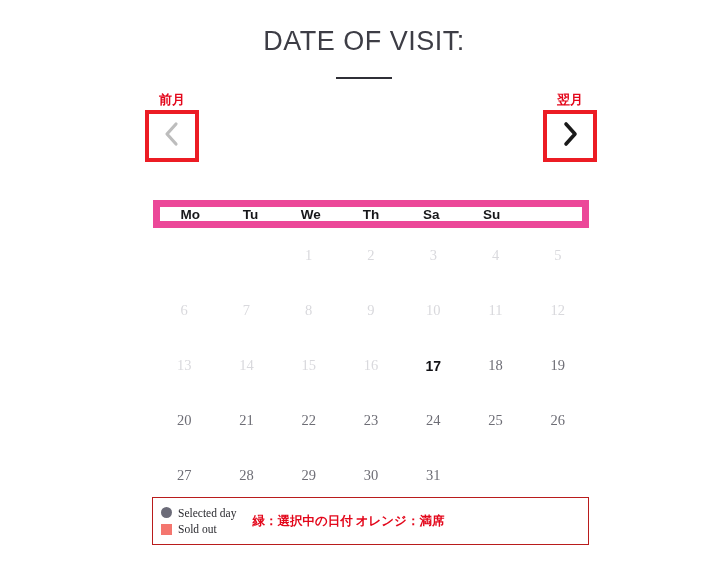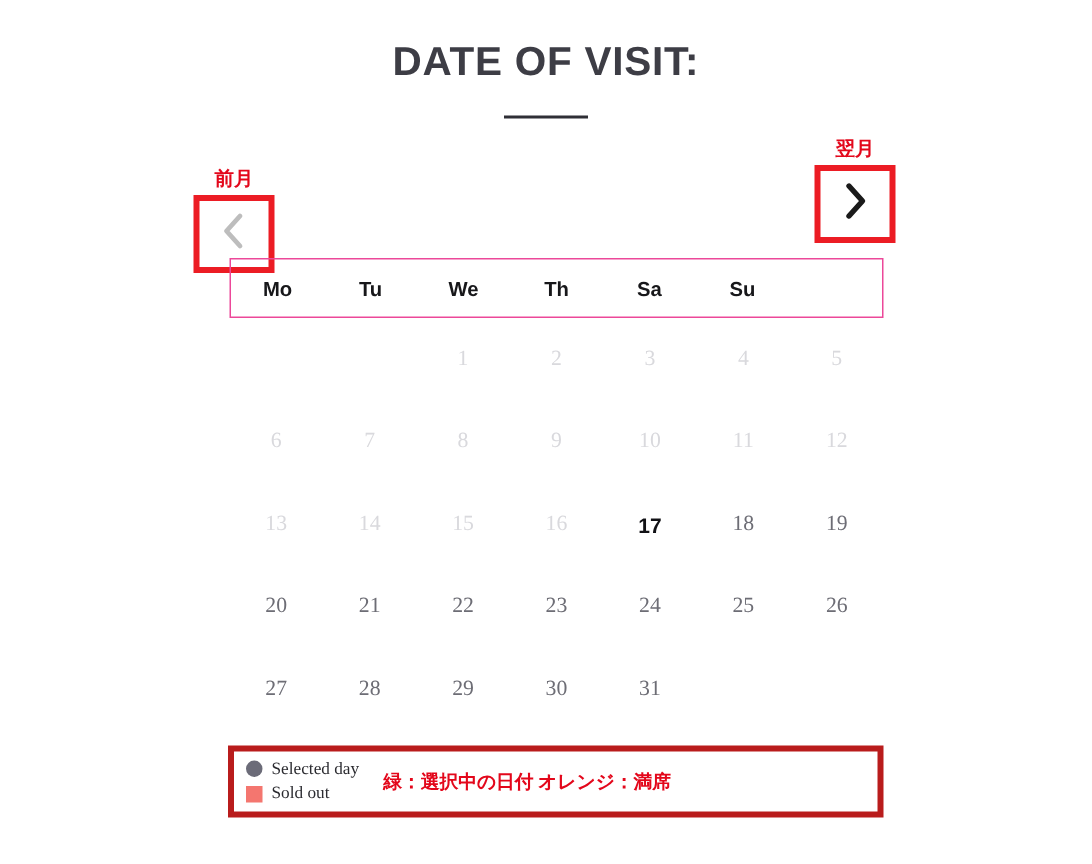--- a/index.html
+++ b/index.html
@@ -13,21 +13,21 @@
     font-family: "Liberation Sans", "DejaVu Sans", sans-serif;
     color: #3b3b42;
     overflow: hidden;
     position: relative;
   }
 
   
   .page-title {
     text-align: center;
     font-size: 27px;
-    font-weight: 700;
+    font-weight: 400;
     letter-spacing: 0.5px;
     color: #3d3d45;
     margin: 0;
     padding-top: 28px;
     line-height: 1;
   }
   .title-rule {
     width: 56px;
     height: 2px;
     background: #2f2f36;
@@ -40,21 +40,21 @@
     height: 66px;
     margin-top: 14px;
   }
 
   .nav-group {
     position: absolute;
     top: 0;
     width: 64px;
     text-align: center;
   }
-  .nav-group.prev { left: 124px; margin-top: 20px; }
+  .nav-group.prev { left: 140px; }
   .nav-group.next { left: 538px; }
 
   .nav-annotation {
     font-family: "DejaVu Sans", "Liberation Sans", sans-serif;
     font-size: 13px;
     font-weight: bold;
     color: #e3071b;
     line-height: 1;
     margin-bottom: 4px;
     white-space: nowrap;
@@ -95,23 +95,24 @@
   .calendar {
     position: absolute;
     left: 153px;
     top: 172px;
     width: 436px;
   }
 
   .weekday-row {
     display: grid;
     grid-template-columns: repeat(7, 1fr);
-    border: 1px solid #ec4899;
+    border: 7px solid #ec4899;
     box-sizing: border-box;
-    height: 40px;
+    height: 28px;
+    margin-top: 28px;
   }
   .weekday-cell {
     display: flex;
     align-items: center;
     justify-content: center;
     font-size: 13.5px;
     font-weight: bold;
     color: #17171a;
   }
 
@@ -147,21 +148,21 @@
     font-size: 14px;
   }
 
   
   .legend-box {
     position: absolute;
     left: 152px;
     top: 497px;
     width: 437px;
     height: 48px;
-    border: 4px solid #b91c1c;
+    border: 1px solid #b91c1c;
     box-sizing: border-box;
     background: #ffffff;
     display: flex;
     align-items: center;
     padding: 0 0 0 8px;
   }
   .legend-col {
     display: flex;
     flex-direction: column;
     justify-content: center;

